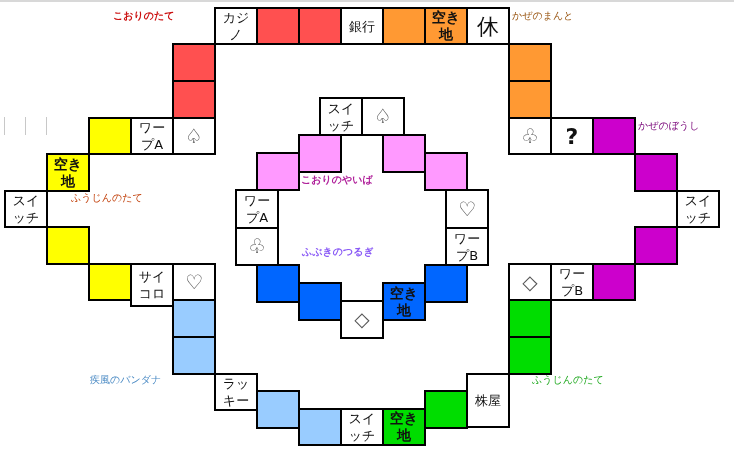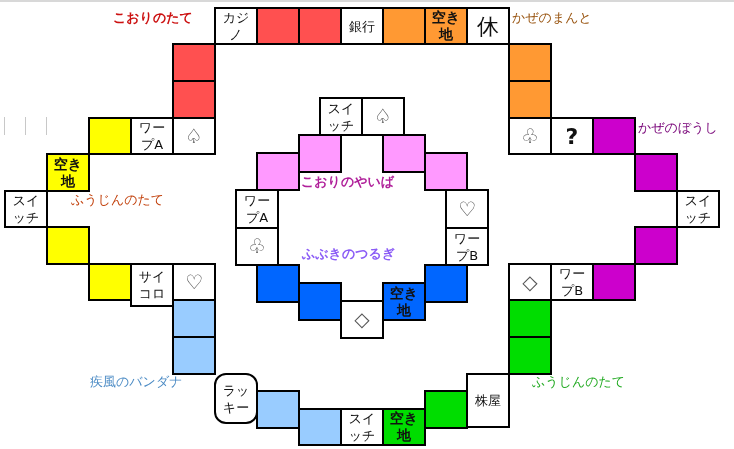--- a/index.html
+++ b/index.html
@@ -4,21 +4,21 @@
 <style>
   html,body{margin:0;padding:0;background:#fff;}
   body{width:734px;height:449px;position:relative;overflow:hidden;font-family:"DejaVu Sans","Liberation Sans",sans-serif;}
   .topline{position:absolute;left:0;top:0;width:734px;height:2px;background:#d8d8d8;}
   .tick{position:absolute;width:1px;height:18px;top:117px;background:#c8c8c8;}
   .cell{position:absolute;box-sizing:border-box;border:2px solid #000;display:flex;align-items:center;justify-content:center;text-align:center;font-size:13px;line-height:17px;color:#111;background:#fff;}
   .cell.big{font-size:20px;font-weight:bold;}
   .cell.sym{font-size:20px;color:#555;}
   .cell.q{font-size:22px;font-weight:bold;}
   .cell.lot{font-size:14px;font-weight:bold;line-height:17px;}
-  .lbl{position:absolute;font-size:13px;white-space:nowrap;}
+  .lbl{position:absolute;font-size:10px;white-space:nowrap;}
 </style>
 </head>
 <body>
 
 <div class="topline"></div>
 <div class="tick" style="left:4px"></div>
 <div class="tick" style="left:25px"></div>
 <div class="tick" style="left:46px"></div>
 
 <div class="cell" style="left:214px;top:7px;width:44px;height:38px;white-space:pre;">カジ
@@ -50,21 +50,21 @@
 <div class="cell" style="left:46px;top:226px;width:44px;height:39px;background:#FFFF00;"></div>
 <div class="cell" style="left:88px;top:263px;width:44px;height:38px;background:#FFFF00;"></div>
 <div class="cell" style="left:130px;top:263px;width:44px;height:44px;white-space:pre;">サイ
 コロ</div>
 <div class="cell sym" style="left:172px;top:263px;width:44px;height:38px;">
     <span>♡</span>
   </div>
 
 <div class="cell" style="left:172px;top:299px;width:44px;height:39px;background:#99CCFF;"></div>
 <div class="cell" style="left:172px;top:336px;width:44px;height:39px;background:#99CCFF;"></div>
-<div class="cell" style="left:214px;top:373px;width:44px;height:51px;white-space:pre;border-radius:12px;">ラッ
+<div class="cell" style="left:214px;top:373px;width:44px;height:38px;white-space:pre;">ラッ
 キー</div>
 <div class="cell" style="left:256px;top:390px;width:44px;height:39px;background:#99CCFF;"></div>
 <div class="cell" style="left:298px;top:408px;width:44px;height:38px;background:#99CCFF;"></div>
 <div class="cell" style="left:340px;top:408px;width:44px;height:38px;white-space:pre;">スイ
 ッチ</div>
 <div class="cell lot" style="left:382px;top:408px;width:44px;height:38px;background:#00DD00;white-space:pre;">空き
 地</div>
 <div class="cell" style="left:424px;top:390px;width:44px;height:39px;background:#00DD00;"></div>
 <div class="cell" style="left:466px;top:373px;width:44px;height:55px;">株屋</div>
 <div class="cell" style="left:508px;top:299px;width:44px;height:39px;background:#00DD00;"></div>

